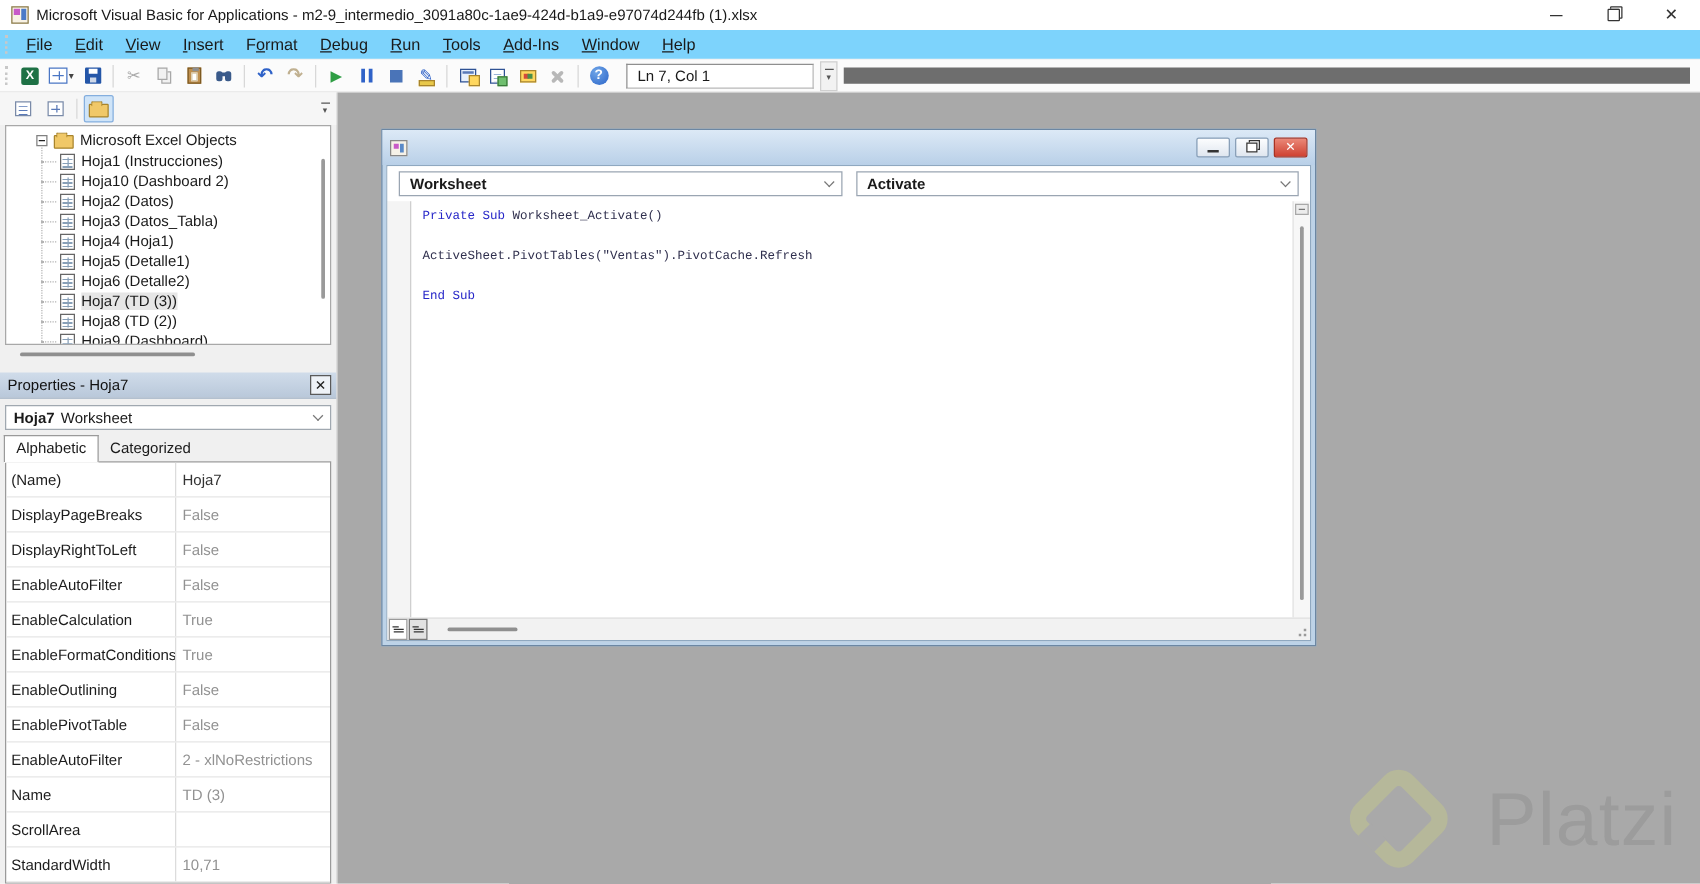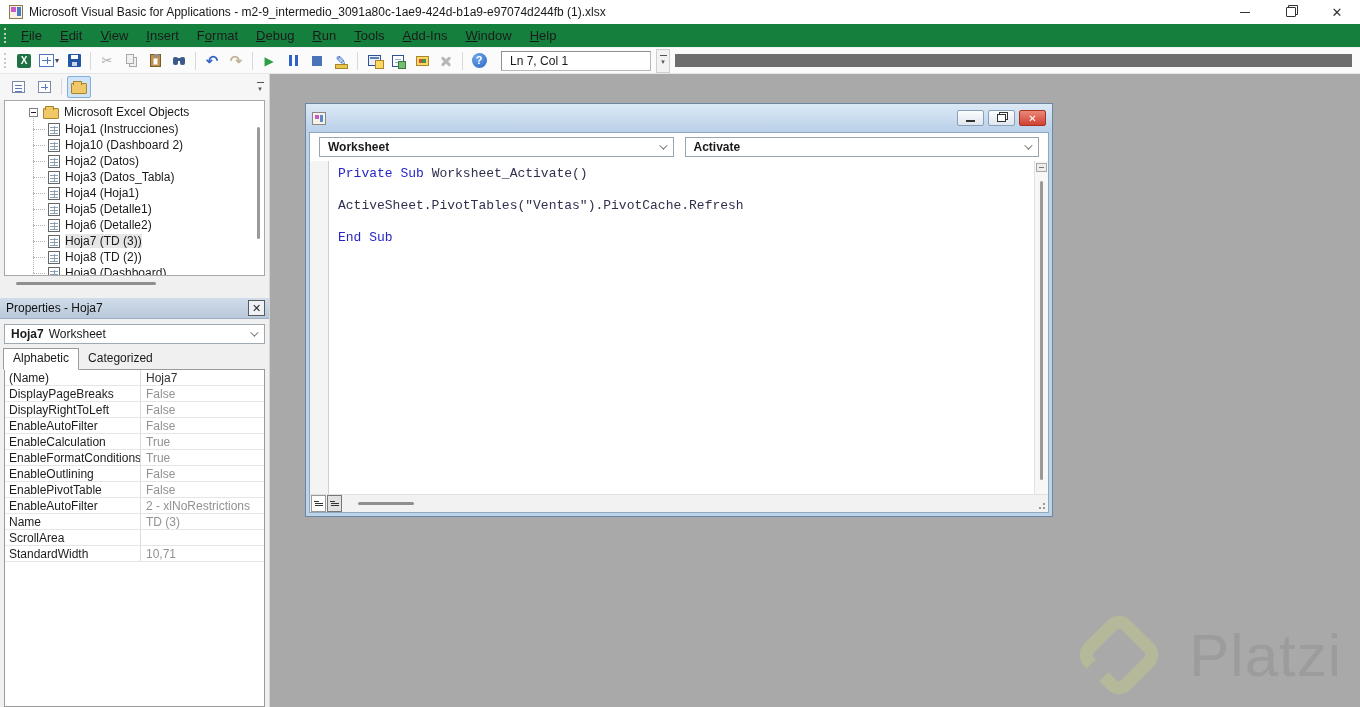--- a/index.html
+++ b/index.html
@@ -13,21 +13,21 @@
   .app-icon::after { content:""; position:absolute; right:1px; top:1px; width:4px; height:9px; background:#4a7ac8; }
   .title-text { font-size:12px; color:#191919; white-space:nowrap; }
   .win-controls { margin-left:auto; display:flex; height:100%; }
   .win-btn { width:46px; height:24px; display:flex; align-items:center; justify-content:center; color:#333; }
   .wb-minimize::before { content:""; width:10px; border-top:1px solid #333; }
   .wb-maximize::before { content:""; width:8px; height:8px; border:1px solid #333; border-radius:1px;
     box-shadow:2px -2px 0 -1px #fff, 2px -2px 0 0 #333; }
   .wb-close::before { content:"\2715"; font-size:13px; color:#333; }
 
   
-  .menubar { height:24px; background:#15803d; display:flex; align-items:center; font-size:13px; border-bottom:1px solid #f2f2f2; }
+  .menubar { height:24px; background:#7dd3fc; display:flex; align-items:center; font-size:13px; border-bottom:1px solid #f2f2f2; }
   .grip { width:3px; height:15px; margin:0 5px 0 4px; border-left:2px dotted #c8c8c8; }
   .menu-item { padding:3px 9px; white-space:nowrap; }
   .menu-item u { text-decoration:underline; }
 
   
   .toolbar { height:26px; background:#fbfbfb; display:flex; align-items:center; border-bottom:1px solid #e6e6e6; }
   .tb-btn { height:20px; min-width:22px; padding:0 2px; display:flex; align-items:center; justify-content:center; margin:0 1px; border-radius:2px; }
   .tb-sep { width:1px; height:18px; background:#d8d8d8; margin:0 4px; }
   .icon { width:16px; height:16px; display:inline-flex; align-items:center; justify-content:center; font-size:13px; line-height:1; position:relative; flex:none; }
   .dd { font-size:8px; color:#444; margin-left:1px; }
@@ -126,21 +126,21 @@
 
   .props-panel { flex:1; display:flex; flex-direction:column; min-height:0; }
   .combo-row { margin:5px 4px 4px; flex:none; }
   .combo { height:20px; border:1px solid #a0a8b0; background:#fff; display:flex; align-items:center; padding:0 8px 0 6px; font-size:12px; }
   .combo b { margin-right:5px; }
   .chev { margin-left:auto; width:6px; height:6px; border-right:1px solid #777; border-bottom:1px solid #777; transform:rotate(45deg) translateY(-2px); }
   .tabs { display:flex; align-items:flex-end; height:21px; padding-left:3px; flex:none; position:relative; z-index:2; }
   .tab { padding:2px 9px 4px; font-size:12px; color:#1a1a1a; }
   .tab.sel { background:#fff; border:1px solid #9a9a9a; border-bottom:1px solid #fff; margin-bottom:-1px; }
   .props-grid { margin:0 4px; border:1px solid #9a9a9a; background:#fff; flex:1; overflow:hidden; font-size:12px; }
-  .prop-row { display:flex; height:16px; border-bottom:1px solid #e6e6e6; align-items:center; }
+  .prop-row { display:flex; height:28px; border-bottom:1px solid #e6e6e6; align-items:center; }
   .prop-name { width:136px; flex:none; align-self:stretch; display:flex; align-items:center; border-right:1px solid #dcdcdc; padding-left:4px; color:#1c1c1c; white-space:nowrap; overflow:hidden; }
   .prop-val { flex:1; padding-left:5px; color:#929292; white-space:nowrap; overflow:hidden; }
   .prop-val.dark { color:#333; }
 
   
   .mdi { flex:1; position:relative; background:#a9a9a9; overflow:hidden; }
   .code-win { position:absolute; left:35px; top:29px; width:748px; height:414px; background:#bdd3e8;
     border:1px solid #6c87a3; display:flex; flex-direction:column; }
   .cw-title { height:28px; flex:none; display:flex; align-items:center; padding:0 6px; gap:6px;
     background:linear-gradient(#dce9f6,#b9d0e8); font-size:12px; color:#1a1a1a; }
@@ -154,21 +154,21 @@
   .cwb-minimize::before { content:""; width:9px; border-top:2px solid #333; margin-top:5px; }
   .cwb-restore::before { content:""; width:7px; height:6px; border:1px solid #333; background:#fff;
     box-shadow:2px -2px 0 -1px #fff, 2px -2px 0 0 #333; }
   .cwb-close { background:linear-gradient(#ea8878,#cf4232); border-color:#a83222; }
   .cwb-close::before { content:"\2715"; color:#fff; font-size:10px; font-weight:bold; }
   .cw-client { flex:1; margin:0 3px 3px; background:#fff; border:1px solid #8fa8c0; display:flex; flex-direction:column; min-height:0; }
   .cw-combos { display:flex; gap:11px; padding:4px 9px; flex:none; background:#fff; }
   .cw-combo { flex:1; height:20px; border:1px solid #9aa5b2; display:flex; align-items:center; padding:0 8px; font-weight:bold; font-size:12px; background:#fff; }
   .cw-body { flex:1; display:flex; min-height:0; }
   .cw-margin { width:19px; flex:none; background:#f4f4f4; border-right:1px solid #cfcfcf; }
-  .cw-code { flex:1; padding:5px 0 0 9px; font-family:"Liberation Mono","DejaVu Sans Mono",monospace; font-size:13px; line-height:16px; color:#30304e; overflow:hidden; }
+  .cw-code { flex:1; padding:5px 0 0 9px; font-family:"Liberation Mono","DejaVu Sans Mono",monospace; font-size:10px; line-height:16px; color:#30304e; overflow:hidden; }
   .code-line { height:16px; white-space:pre; }
   .tok-keyword { color:#2626c8; }
   .tok-plain { color:#30304e; }
   .cw-vscroll { width:14px; flex:none; background:#f7f7f7; border-left:1px solid #e2e2e2; position:relative; }
   .split-box { position:absolute; top:2px; left:1px; right:1px; height:9px; background:#ececec; border:1px solid #a8a8a8; }
   .split-box::before { content:""; position:absolute; left:2px; right:2px; top:3px; border-top:1px solid #777; }
   .v-thumb { position:absolute; left:5px; top:20px; bottom:14px; width:3px; background:#9a9a9a; border-radius:2px; }
   .cw-bottom { height:18px; flex:none; background:#f2f2f2; border-top:1px solid #e0e0e0; display:flex; align-items:center; position:relative; }
   .view-btn { width:15px; height:17px; border:1px solid #9a9a9a; background:#fff; margin-left:1px; display:flex; flex-direction:column; align-items:center; justify-content:center; gap:1px; }
   .view-btn i { display:block; width:8px; border-top:1px solid #333; }

